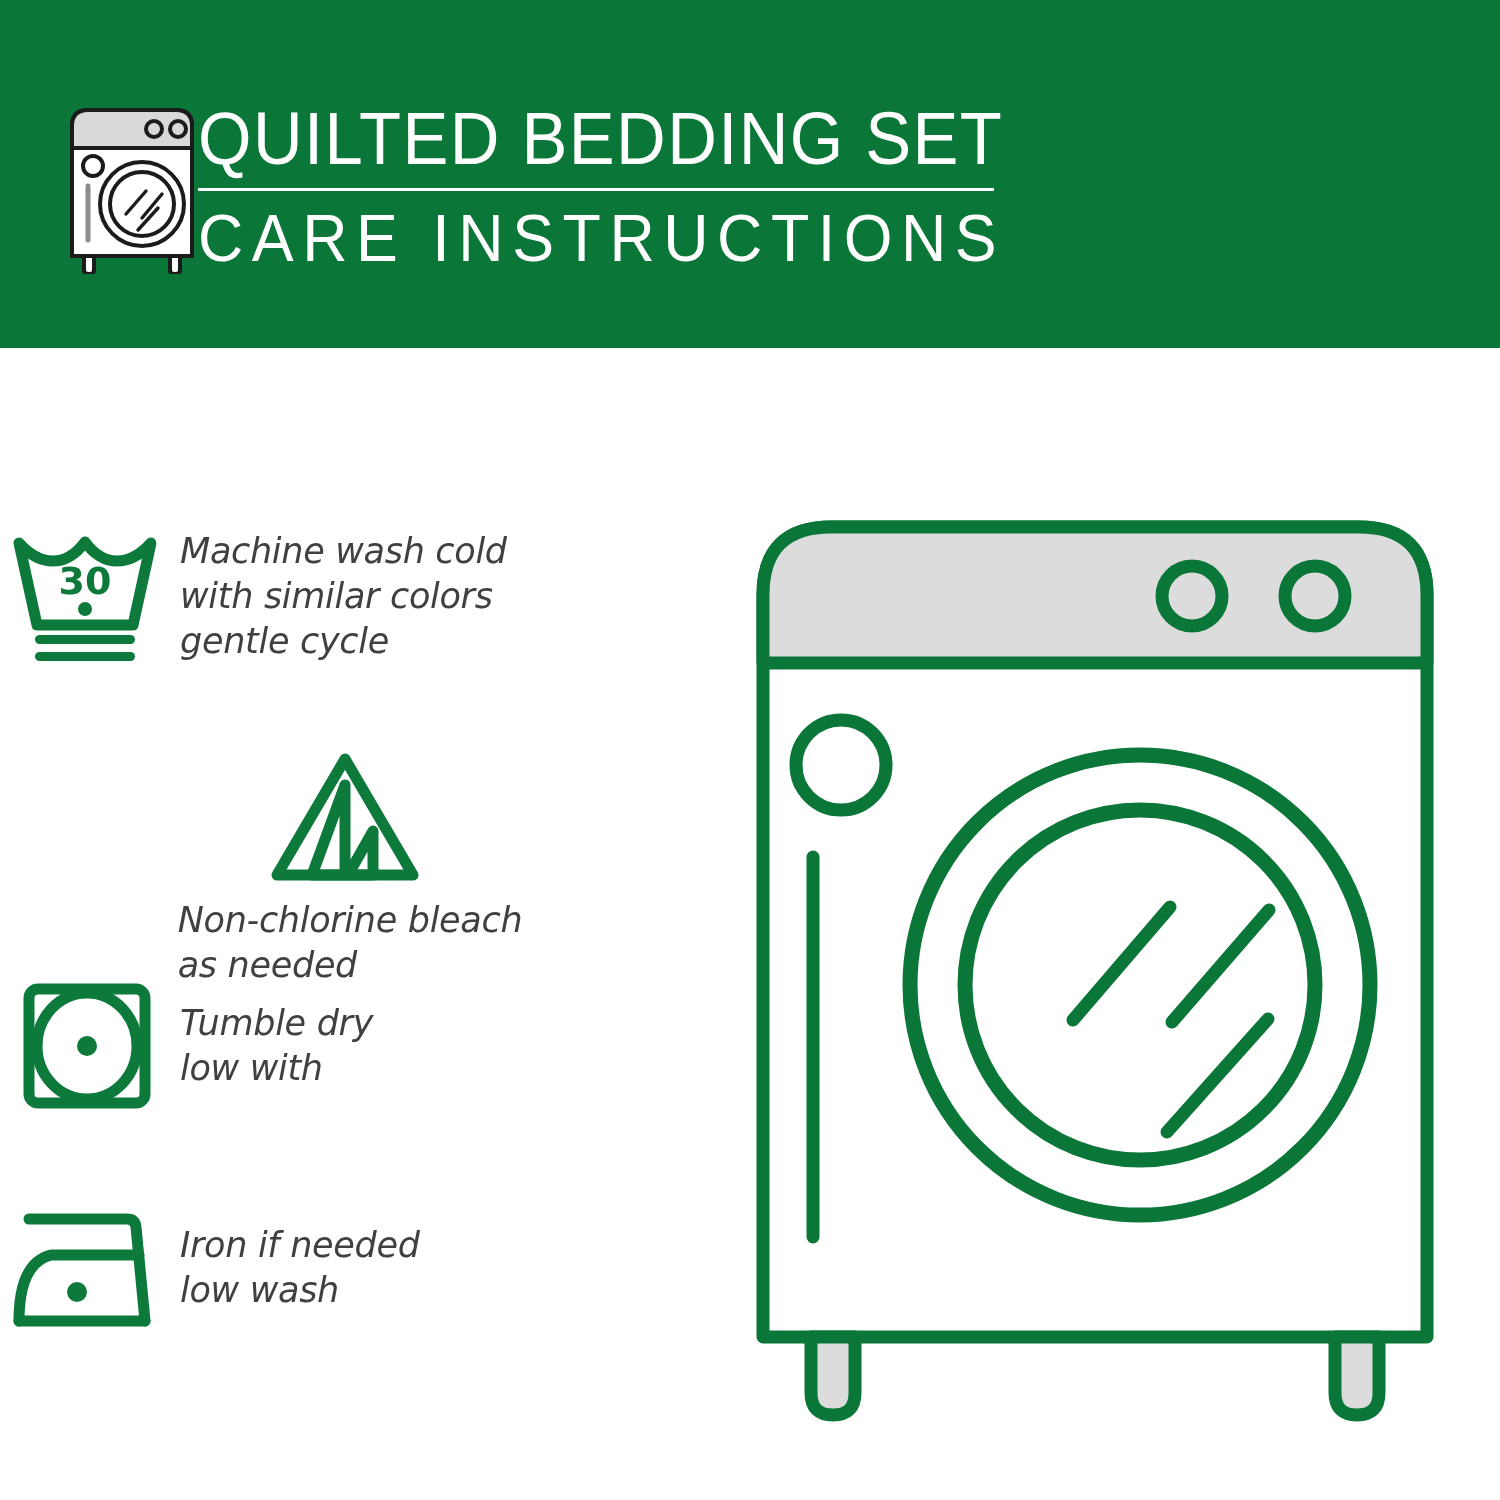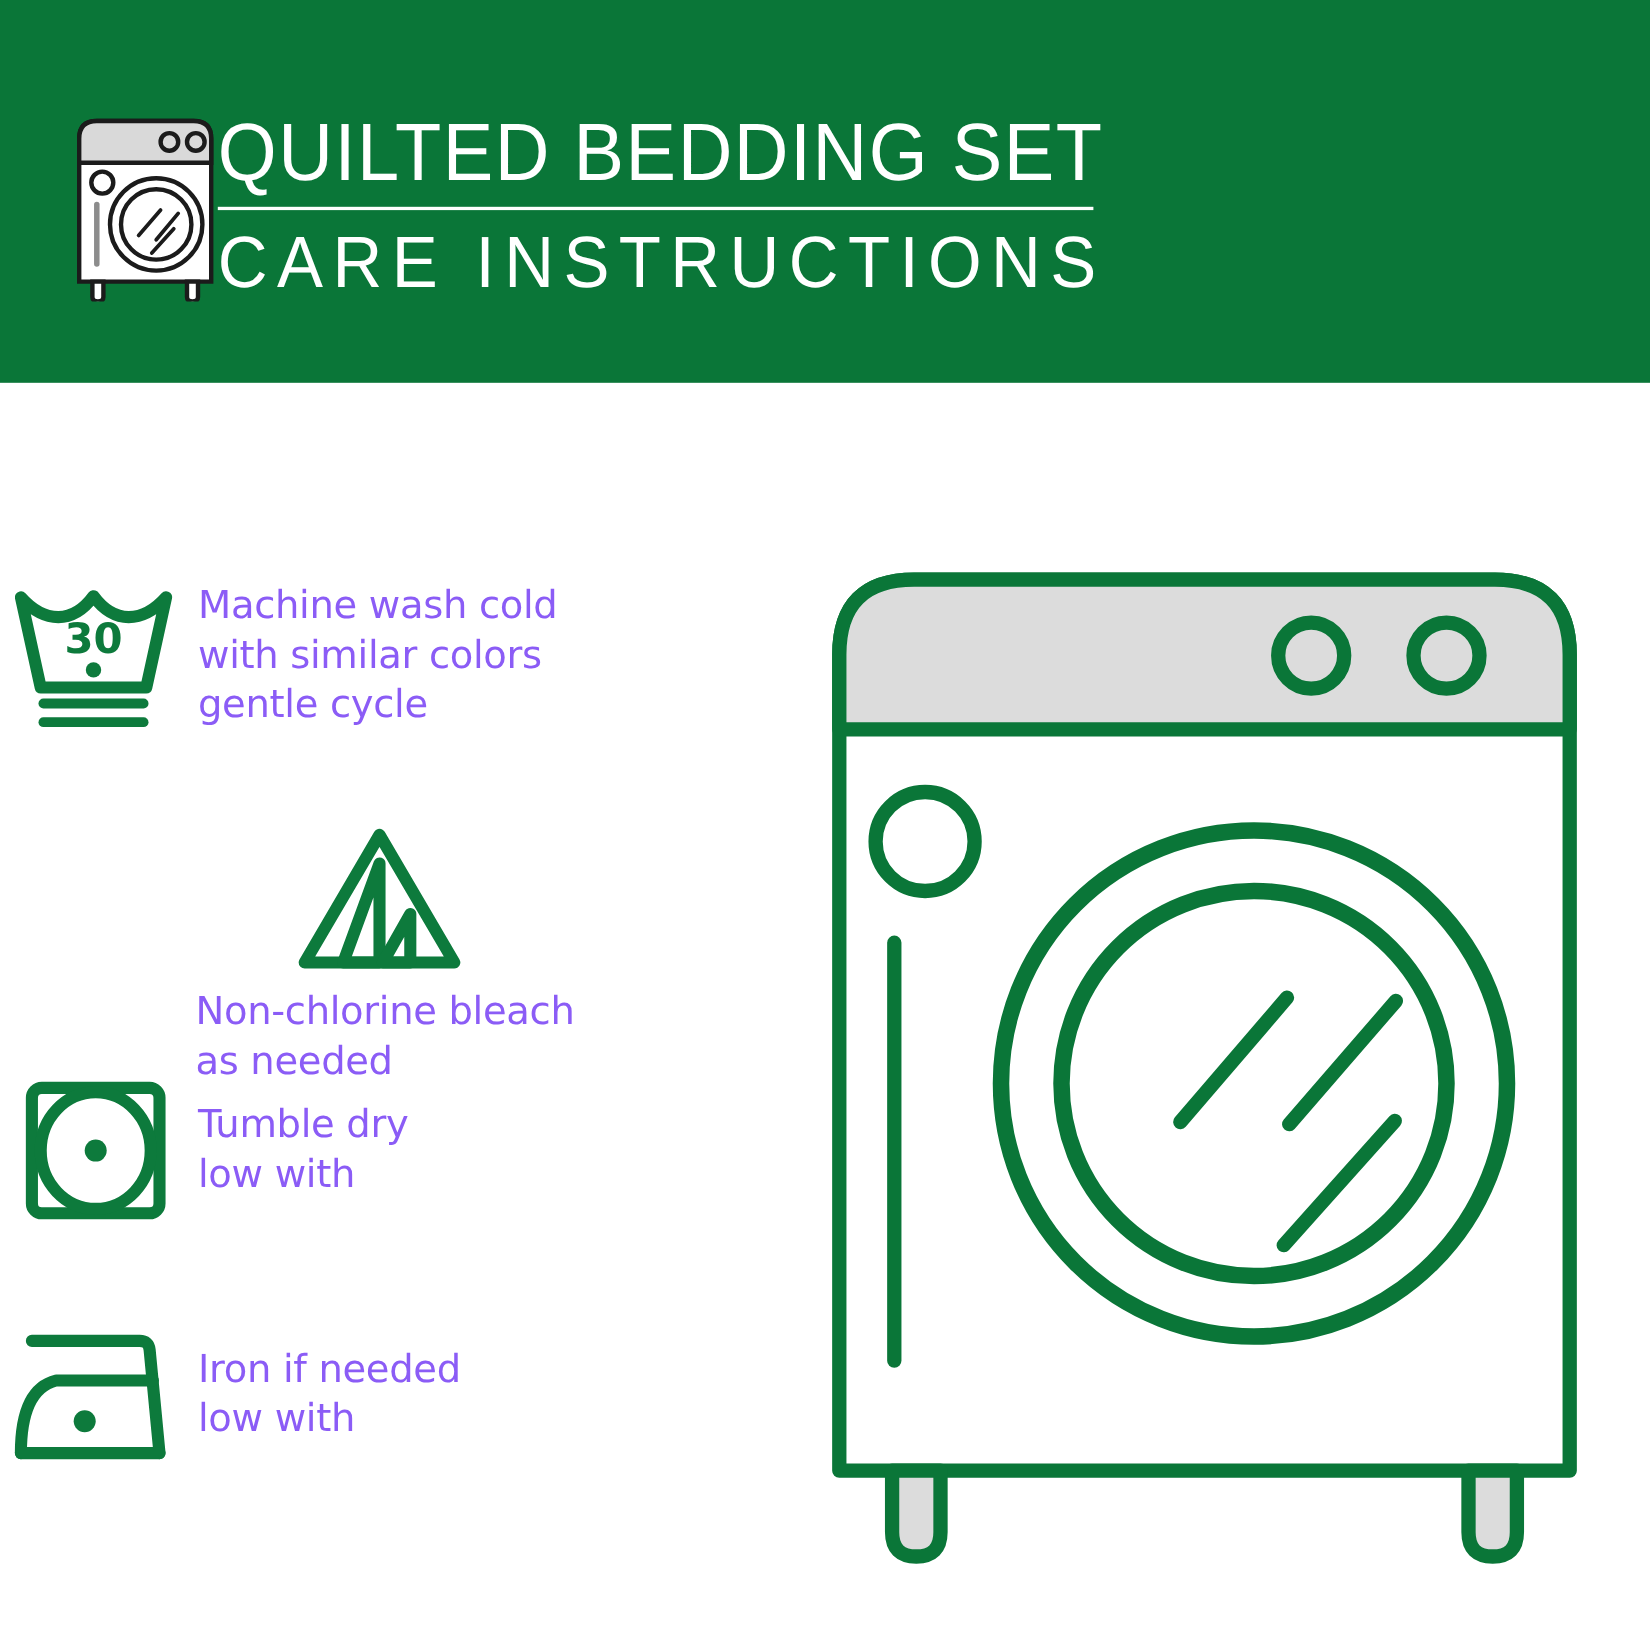--- a/index.html
+++ b/index.html
@@ -97,24 +97,25 @@
     min-width: 180px;
     height: 160px;
     display: flex;
     align-items: center;
     justify-content: center;
   }
   .care-label {
     font-family: "DejaVu Sans", "Liberation Sans", sans-serif;
     font-size: 35px;
     font-weight: 400;
-    color: #8b5cf6;
+    color: #404040;
     line-height: 45px;
     letter-spacing: -0.3px;
     white-space: pre-line;
+    font-style: italic;
   }
 
   
   .washer-wrap {
     position: absolute;
     left: 735px;
     top: 495px;
     width: 720px;
     height: 930px;
   }
@@ -213,21 +214,21 @@
 
           <path d="M24 26 L122 26 Q130 26 131 34 L140 128" fill="none" stroke="#0d7a3c" stroke-width="11" stroke-linecap="round" stroke-linejoin="round"></path>
 
           <path d="M14 128 Q14 70 46 62 L134 62" fill="none" stroke="#0d7a3c" stroke-width="11" stroke-linecap="round" stroke-linejoin="round"></path>
           <path d="M14 128 L140 128" fill="none" stroke="#0d7a3c" stroke-width="11" stroke-linecap="round"></path>
 
           <circle cx="72" cy="99" r="10" fill="#0d7a3c"></circle>
         </svg>
       </div>
       <div class="care-label">Iron if needed
-low with</div>
+low wash</div>
     </div>
   </div>
 
   <div class="washer-wrap">
     <svg viewBox="0 0 720 930" width="720" height="930">
 
       <path d="M28 100 Q28 32 96 32 L624 32 Q692 32 692 100 L692 842 L28 842 Z" fill="#ffffff" stroke="#0a7638" stroke-width="13" stroke-linejoin="round"></path>
 
       <path d="M28 100 Q28 32 96 32 L624 32 Q692 32 692 100 L692 168 L28 168 Z" fill="#dcdcdc" stroke="#0a7638" stroke-width="13" stroke-linejoin="round"></path>
 

